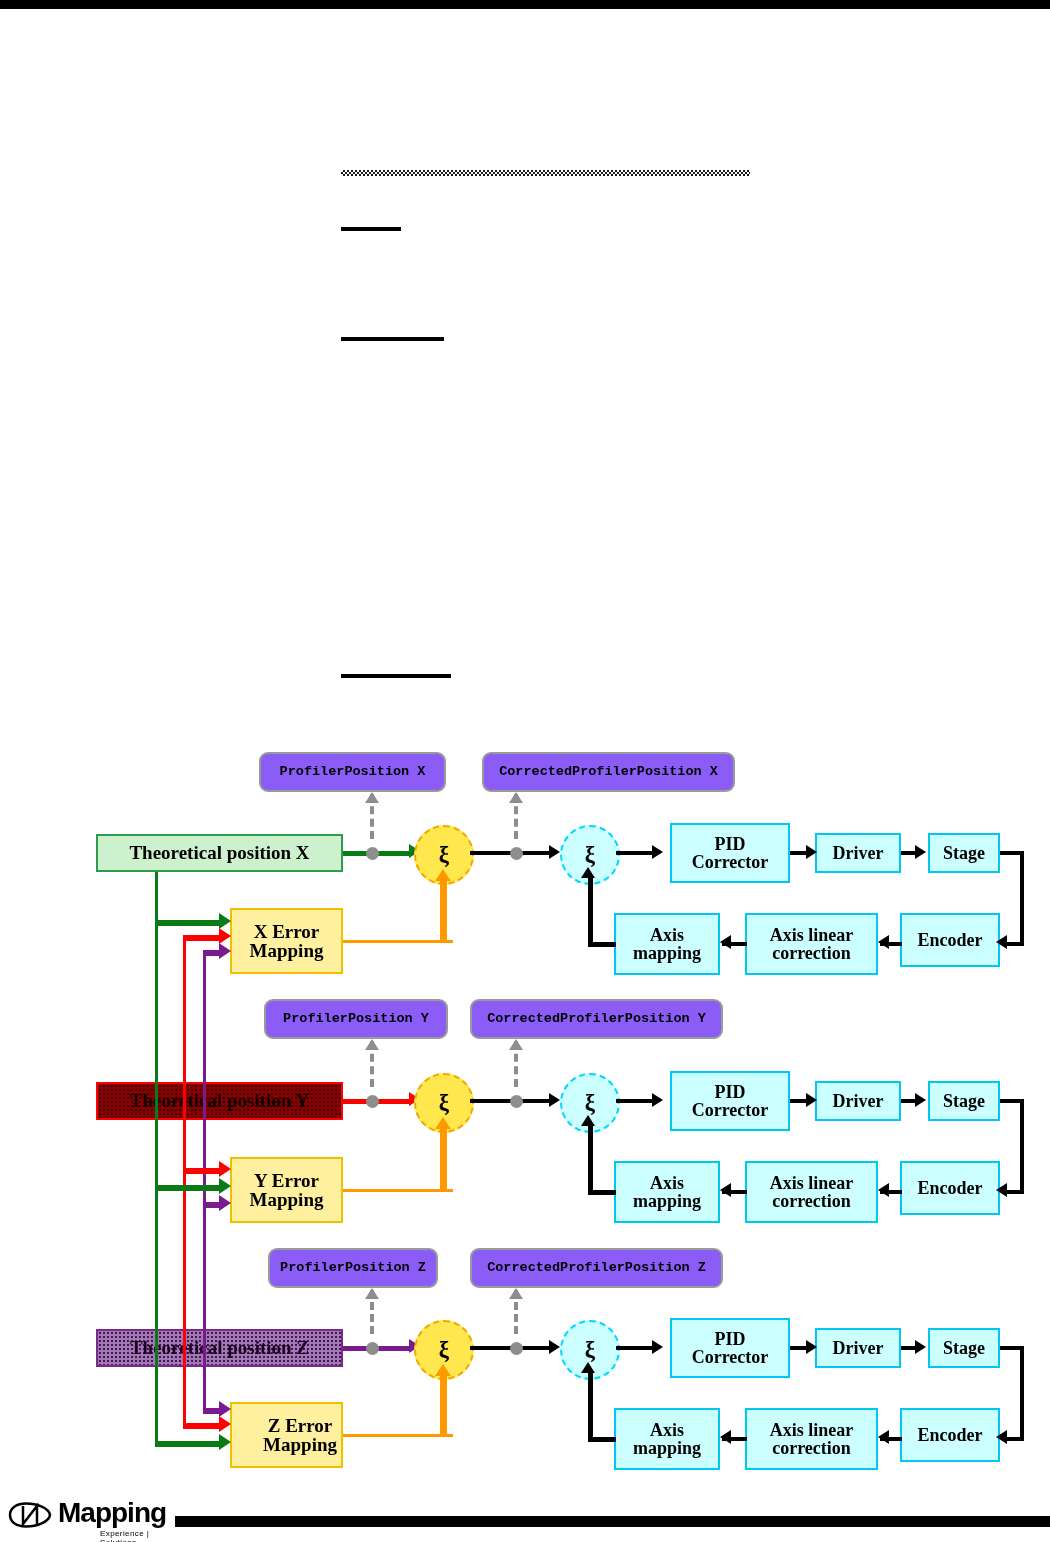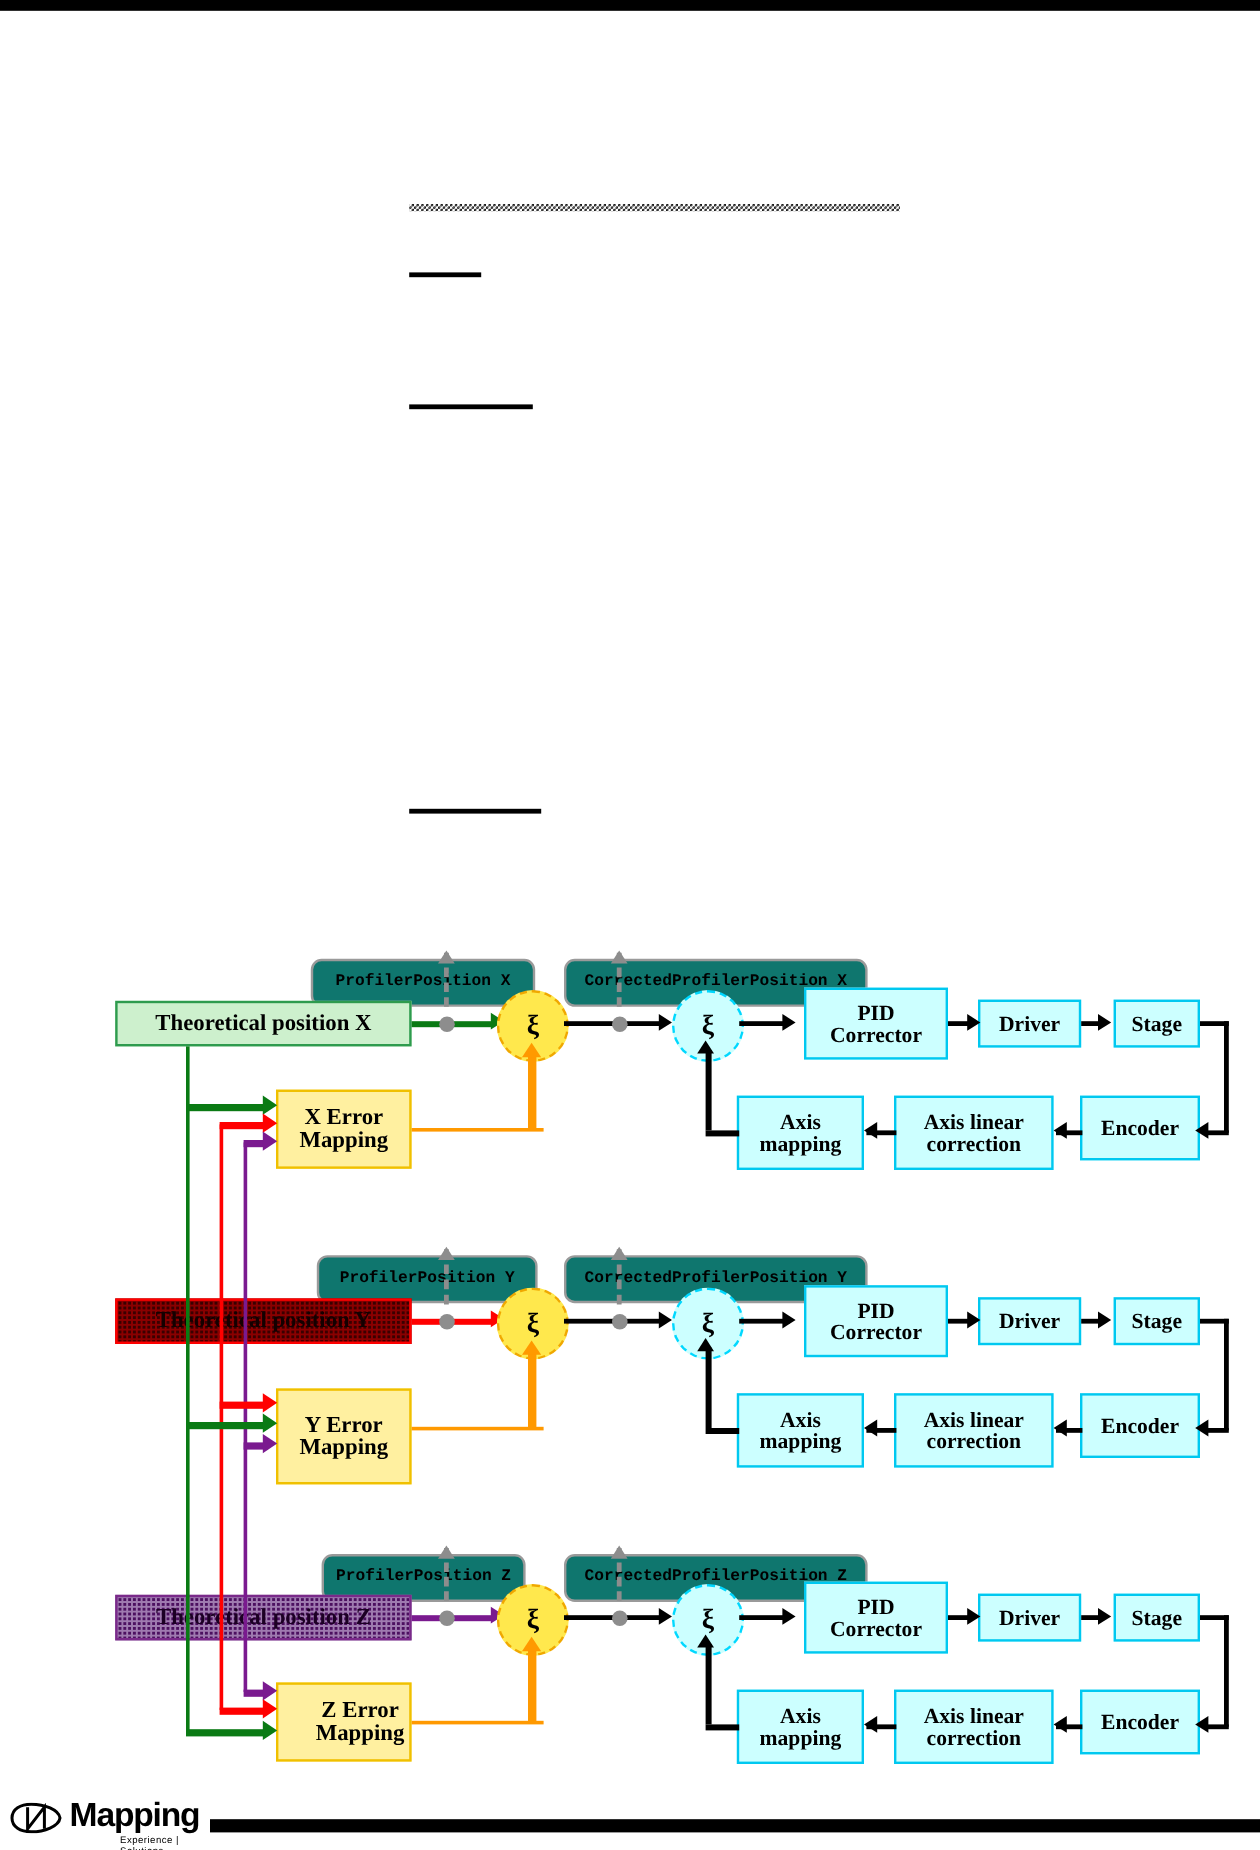--- a/index.html
+++ b/index.html
@@ -43,22 +43,22 @@
      background-color:#8a0000;
      background-image:radial-gradient(#3a0000 42%, transparent 43%);
      background-size:4px 4px;}
   .theo.z{border-color:#7a2a8a;color:#1c0024;
      background-color:#9f7bb0;
      background-image:radial-gradient(#4c1060 42%, transparent 43%);
      background-size:4px 4px;}
 
   .errmap{background:#fff0a0;border:2px solid #f0c000;font-size:19px;padding:0 4px;}
   .cyanbox{background:#ccffff;border:2px solid #00c8f0;font-size:18px;}
-  .labelbox{background:#0f766e;border:2px solid #9a9a9a;border-radius:9px;
-    font-family:"Liberation Mono",monospace;font-weight:700;font-size:13.5px;color:#000;margin-top:47px;}
+  .labelbox{background:#8b5cf6;border:2px solid #9a9a9a;border-radius:9px;
+    font-family:"Liberation Mono",monospace;font-weight:700;font-size:13.5px;color:#000;}
 
   .xi{position:absolute;border-radius:50%;display:flex;align-items:center;justify-content:center;
       font-family:"Liberation Serif",serif;font-size:23px;font-weight:700;color:#000;}
   .xi.yellow{background:#ffe84d;border:2px dashed #f0a800;}
   .xi.cyan{background:#ccffff;border:2px dashed #00d8ff;}
 
   
   .ln{position:absolute;}
   .hline{height:3px;}
   .vline{width:3px;}
@@ -76,21 +76,21 @@
   <div class="topbar"></div>
   <div class="zigzag"></div>
   <div class="rule r1"></div>
   <div class="rule r2"></div>
   <div class="rule r3"></div>
 
   <div id="diagram-root">
       <div class="node labelbox" style="left: 259px; top: 752px; width: 187px; height: 40px;">
         <span style="white-space: pre-line;">ProfilerPosition X</span>
       </div>
-      <div class="node labelbox" style="left: 470px; top: 752px; width: 253px; height: 40px;">
+      <div class="node labelbox" style="left: 482px; top: 752px; width: 253px; height: 40px;">
         <span style="white-space: pre-line;">CorrectedProfilerPosition X</span>
       </div>
       <div class="dashv" style="left: 370px; top: 794px; height: 45px;"></div>
       <div class="arw" style="left: 365px; top: 792px; border-left: 7px solid transparent; border-right: 7px solid transparent; border-bottom: 11px solid rgb(141, 141, 141);"></div>
       <div class="dashv" style="left: 514px; top: 794px; height: 45px;"></div>
       <div class="arw" style="left: 509px; top: 792px; border-left: 7px solid transparent; border-right: 7px solid transparent; border-bottom: 11px solid rgb(141, 141, 141);"></div>
       <div class="node theo x" style="left: 96px; top: 834px; width: 247px; height: 38px;">
         <span style="white-space: pre-line; text-align: center;">Theoretical position X</span>
       </div>
       <div class="ln hline" style="left: 343px; top: 851px; width: 67px; height: 5px; background: rgb(10, 122, 20);"></div>
@@ -206,21 +206,21 @@
       <div class="ln hline" style="left: 1000px; top: 1099px; width: 24px; height: 4px; background: rgb(0, 0, 0);"></div>
       <div class="ln hline" style="left: 1006px; top: 1190px; width: 18px; height: 4px; background: rgb(0, 0, 0);"></div>
       <div class="arw" style="left: 996px; top: 1183px; border-top: 7px solid transparent; border-bottom: 7px solid transparent; border-right: 11px solid rgb(0, 0, 0);"></div>
       <div class="ln hline" style="left: 880px; top: 1190px; width: 22px; height: 4px; background: rgb(0, 0, 0);"></div>
       <div class="arw" style="left: 878px; top: 1183px; border-top: 7px solid transparent; border-bottom: 7px solid transparent; border-right: 11px solid rgb(0, 0, 0);"></div>
       <div class="ln hline" style="left: 722px; top: 1190px; width: 25px; height: 4px; background: rgb(0, 0, 0);"></div>
       <div class="arw" style="left: 720px; top: 1183px; border-top: 7px solid transparent; border-bottom: 7px solid transparent; border-right: 11px solid rgb(0, 0, 0);"></div>
       <div class="ln hline" style="left: 588px; top: 1190px; width: 28px; height: 5px; background: rgb(0, 0, 0);"></div>
       <div class="ln vline" style="left: 588px; top: 1123px; width: 5px; height: 67px; background: rgb(0, 0, 0);"></div>
       <div class="arw" style="left: 581px; top: 1115px; border-left: 7px solid transparent; border-right: 7px solid transparent; border-bottom: 11px solid rgb(0, 0, 0);"></div>
-      <div class="node errmap" style="left: 230px; top: 1157px; width: 113px; height: 80px;">
+      <div class="node errmap" style="left: 230px; top: 1157px; width: 113px; height: 66px;">
         <span style="white-space: pre-line;">Y Error
 Mapping</span>
       </div>
       <div class="ln hline" style="left: 343px; top: 1189px; width: 110px; height: 3px; background: rgb(255, 153, 0);"></div>
       <div class="ln vline" style="left: 440px; top: 1127px; width: 7px; height: 63px; background: rgb(255, 153, 0);"></div>
       <div class="arw" style="left: 435px; top: 1117px; border-left: 8px solid transparent; border-right: 8px solid transparent; border-bottom: 12px solid rgb(255, 153, 0);"></div>
       <div class="node labelbox" style="left: 268px; top: 1248px; width: 170px; height: 40px;">
         <span style="white-space: pre-line;">ProfilerPosition Z</span>
       </div>
       <div class="node labelbox" style="left: 470px; top: 1248px; width: 253px; height: 40px;">

